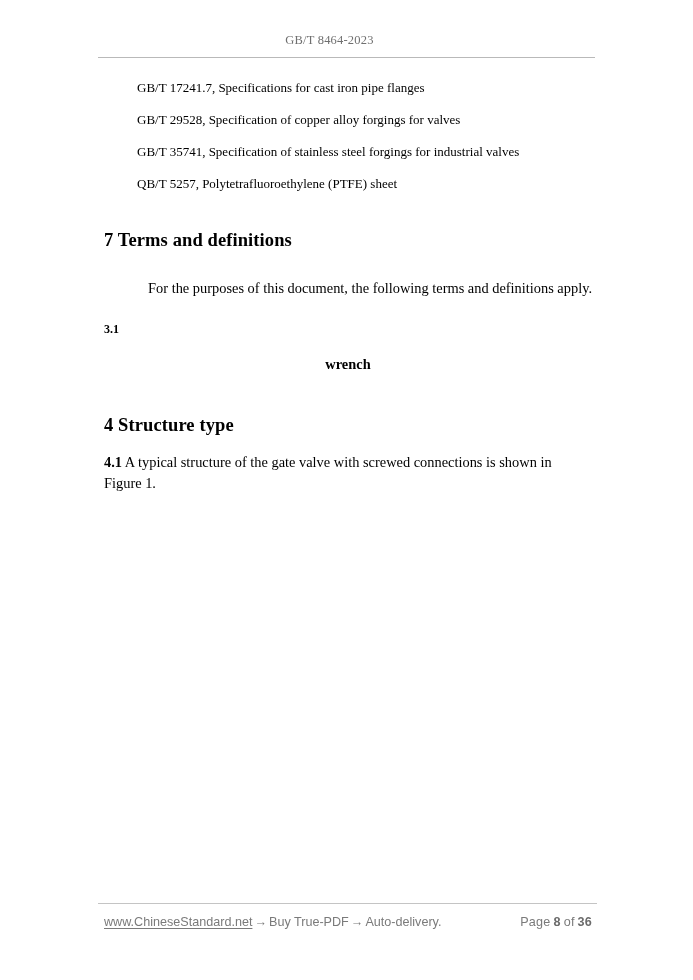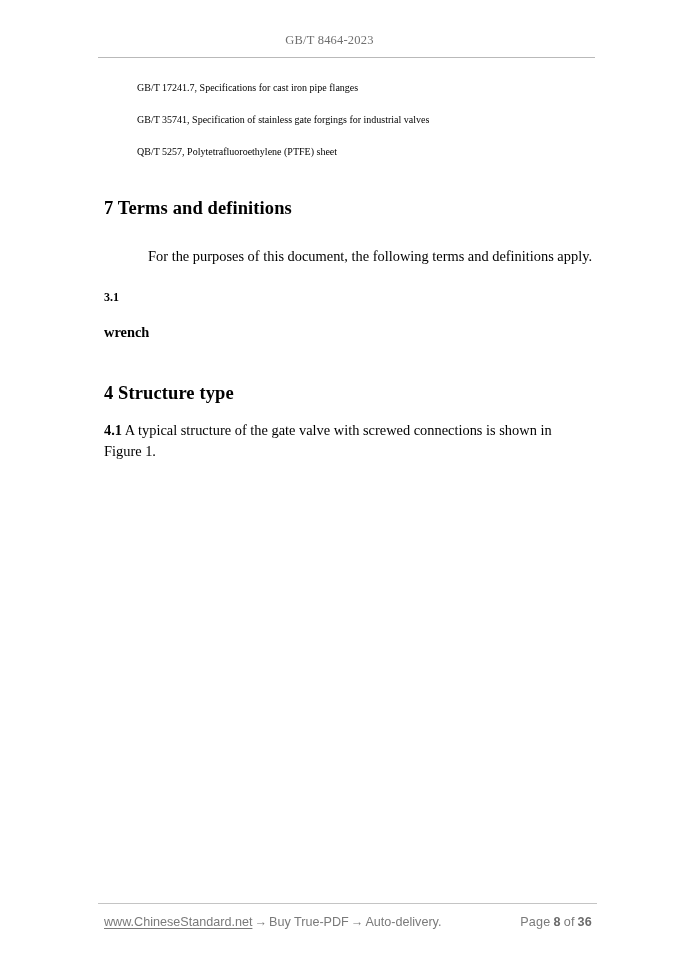--- a/index.html
+++ b/index.html
@@ -46,21 +46,21 @@
   .content {
     position: absolute;
     top: 72px;
     left: 104px;
     width: 488px;
   }
 
   .ref-line {
     margin: 0 0 0 33px;
     padding: 0;
-    font-size: 10px;
+    font-size: 13px;
     line-height: 32px;
     white-space: nowrap;
   }
 
   .h1 {
     margin: 0;
     padding: 0;
     font-size: 18.5px;
     font-weight: bold;
     line-height: 1;
@@ -81,20 +81,21 @@
     margin-top: 24px;
     font-size: 12px;
     font-weight: bold;
     line-height: 1;
   }
   .term {
     margin-top: 22px;
     font-size: 14.4px;
     font-weight: bold;
     line-height: 1;
+    text-align: center;
   }
   .p-definition { margin-top: 22px; }
   .p-clause41 { margin-top: 18px; }
   .bold-inline { font-weight: bold; }
 
   
   .footer-rule {
     position: absolute;
     top: 903px;
     left: 98px;
@@ -140,21 +141,22 @@
 
 <div class="page">
 
   <div class="running-head">GB/T 8464-2023</div>
 
   <div class="header-rule"></div>
 
   <div class="content">
 
     <p class="ref-line">GB/T 17241.7, Specifications for cast iron pipe flanges</p>
-    <p class="ref-line">GB/T 35741, Specification of stainless gate forgings for industrial valves</p>
+    <p class="ref-line">GB/T 29528, Specification of copper alloy forgings for valves</p>
+    <p class="ref-line">GB/T 35741, Specification of stainless steel forgings for industrial valves</p>
     <p class="ref-line">QB/T 5257, Polytetrafluoroethylene (PTFE) sheet</p>
 
     <h1 class="h1 h1-terms">7 Terms and definitions</h1>
 
     <p class="body-text p-purposes">For the purposes of this document, the following terms and definitions apply.</p>
 
     <p class="clause-num">3.1</p>
 
     <p class="term">wrench</p>
 

